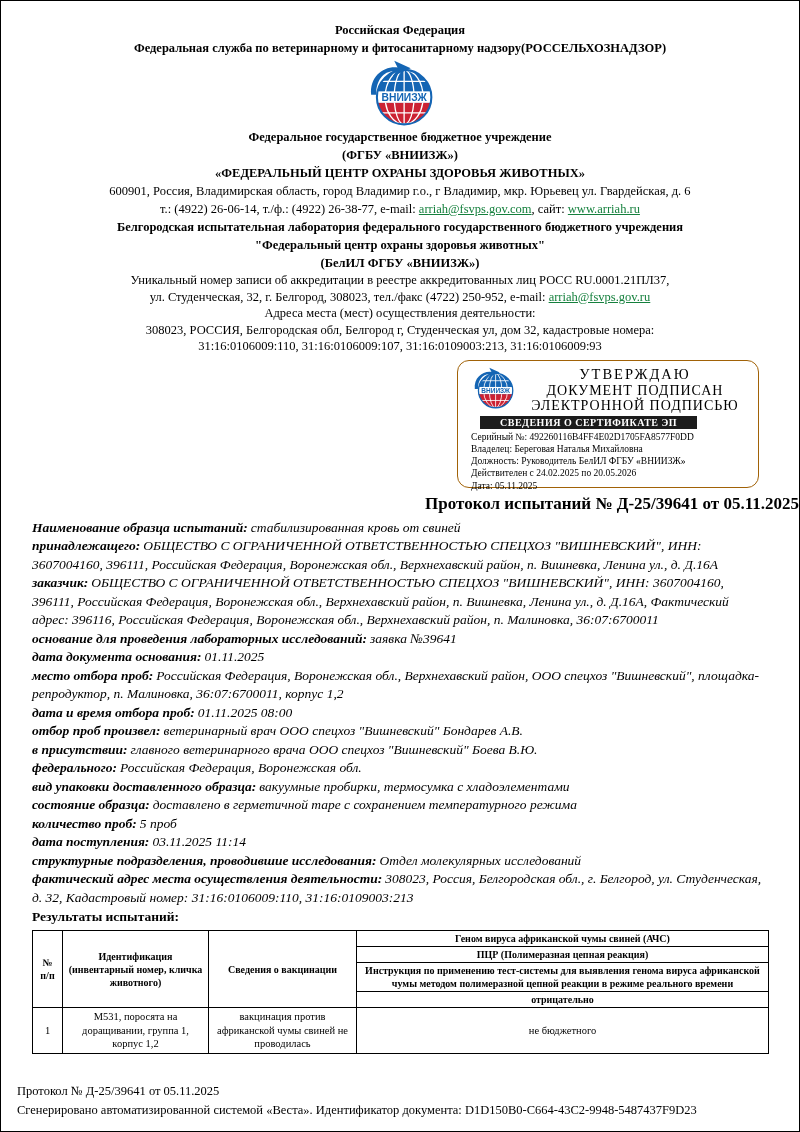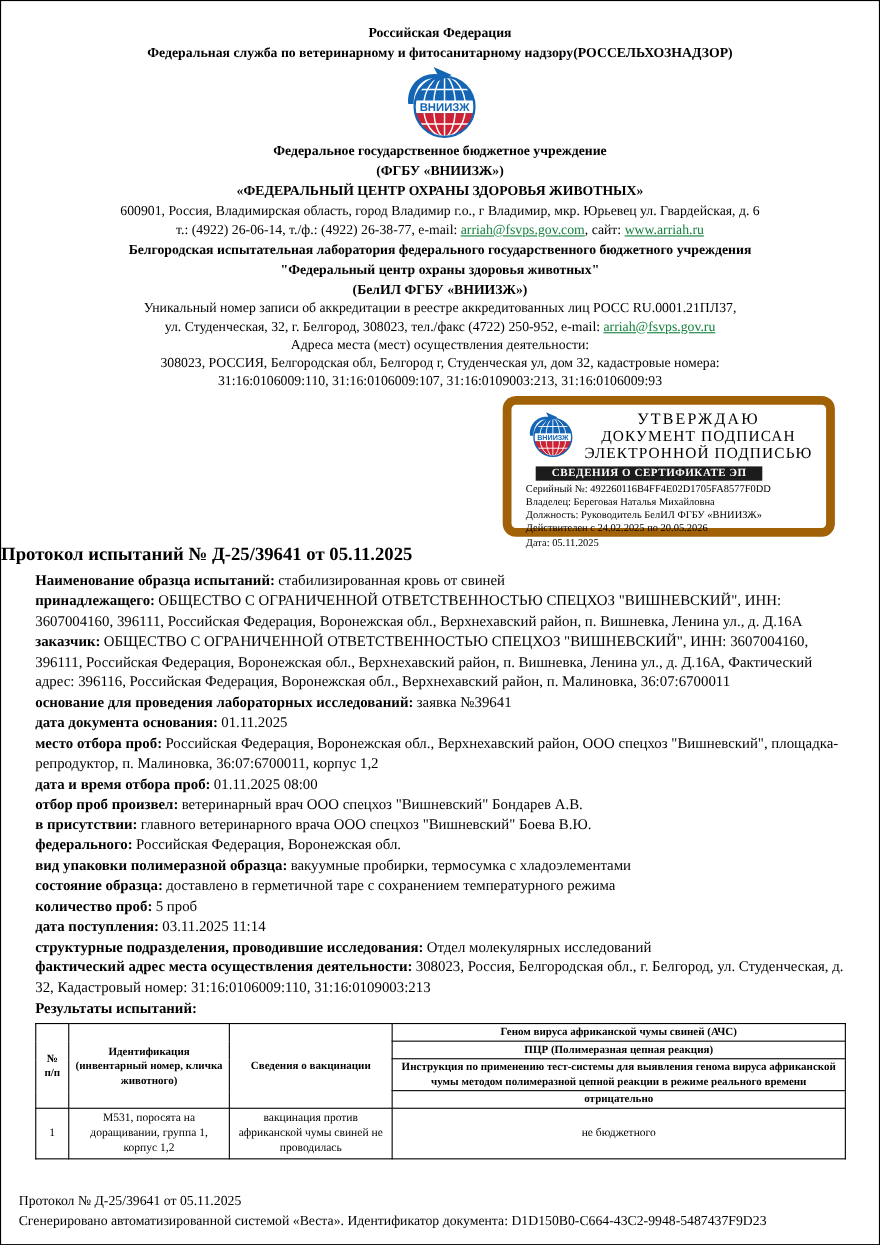--- a/index.html
+++ b/index.html
@@ -12,39 +12,39 @@
   .top { text-align:center; padding-top:20px; }
   .hb { font-weight:bold; font-size:12.5px; line-height:18px; }
   .hr { font-size:12.5px; line-height:18px; }
   .hr.tight { line-height:16.5px; }
   a.doc-link { color:#15803d; text-decoration:underline; cursor:pointer; }
   .logo-wrap { margin:3px auto 2px; width:84px; height:66px; }
 
   
   .stamp-zone { display:flex; justify-content:flex-end; padding-right:40px; margin-top:5px; height:128px; }
   .stamp {
-    width:302px; border:8px solid #a16207; border-radius:12px;
+    width:302px; border:1px solid #a16207; border-radius:12px;
     padding:5px 9px 4px 9px; background:#fff;
   }
   .stamp-top { display:flex; align-items:flex-start; }
   .stamp-logo { width:54px; flex:0 0 54px; }
   .stamp-right { flex:1; text-align:center; }
   .stamp-approve { font-size:14.5px; letter-spacing:2px; line-height:17px; }
   .stamp-signed { font-size:14px; line-height:15.5px; letter-spacing:1px; }
   .cert-bar {
     background:#1c1c1c; color:#fff; text-align:center;
     font-size:10px; line-height:13px; letter-spacing:0.5px;
     width:77%; margin-left:13px; margin-top:2px; font-weight:bold;
   }
   .cert-lines { font-size:9.5px; line-height:12.3px; margin-top:2px; padding-left:4px; }
 
   
-  .doc-title { text-align:left; font-weight:bold; font-size:17px; margin:6px 0 5px; }
+  .doc-title { text-align:right; font-weight:bold; font-size:17px; margin:6px 0 5px; }
   .body-text { margin:0 31px; }
-  .field { font-size:13.5px; line-height:18.5px; }
+  .field { font-size:13.5px; line-height:18.5px;font-style:italic; }
   .field b { margin-right:3px; }
   .results-label { font-weight:bold; font-size:13.5px; line-height:19px; }
 
   
   table.results {
     border-collapse:collapse; table-layout:fixed;
     width:737px; margin:4px 0 0 31px; font-size:10.5px;
   }
   table.results td { border:1px solid #000; text-align:center; vertical-align:middle; padding:1px 5px; }
   table.results td.hdr { font-weight:bold; font-size:10px; line-height:13px; }
@@ -165,21 +165,21 @@
   <p class="field"><b>Наименование образца испытаний:</b><span>стабилизированная кровь от свиней</span></p>
   <p class="field"><b>принадлежащего:</b><span>ОБЩЕСТВО С ОГРАНИЧЕННОЙ ОТВЕТСТВЕННОСТЬЮ СПЕЦХОЗ "ВИШНЕВСКИЙ", ИНН: 3607004160, 396111, Российская Федерация, Воронежская обл., Верхнехавский район, п. Вишневка, Ленина ул., д. Д.16А</span></p>
   <p class="field"><b>заказчик:</b><span>ОБЩЕСТВО С ОГРАНИЧЕННОЙ ОТВЕТСТВЕННОСТЬЮ СПЕЦХОЗ "ВИШНЕВСКИЙ", ИНН: 3607004160, 396111, Российская Федерация, Воронежская обл., Верхнехавский район, п. Вишневка, Ленина ул., д. Д.16А, Фактический адрес: 396116, Российская Федерация, Воронежская обл., Верхнехавский район, п. Малиновка, 36:07:6700011</span></p>
   <p class="field"><b>основание для проведения лабораторных исследований:</b><span>заявка №39641</span></p>
   <p class="field"><b>дата документа основания:</b><span>01.11.2025</span></p>
   <p class="field"><b>место отбора проб:</b><span>Российская Федерация, Воронежская обл., Верхнехавский район, ООО спецхоз "Вишневский", площадка-репродуктор, п. Малиновка, 36:07:6700011, корпус 1,2</span></p>
   <p class="field"><b>дата и время отбора проб:</b><span>01.11.2025 08:00</span></p>
   <p class="field"><b>отбор проб произвел:</b><span>ветеринарный врач ООО спецхоз "Вишневский" Бондарев А.В.</span></p>
   <p class="field"><b>в присутствии:</b><span>главного ветеринарного врача ООО спецхоз "Вишневский" Боева В.Ю.</span></p>
   <p class="field"><b>федерального:</b><span>Российская Федерация, Воронежская обл.</span></p>
-  <p class="field"><b>вид упаковки полимеразной образца:</b><span>вакуумные пробирки, термосумка с хладоэлементами</span></p>
+  <p class="field"><b>вид упаковки доставленного образца:</b><span>вакуумные пробирки, термосумка с хладоэлементами</span></p>
   <p class="field"><b>состояние образца:</b><span>доставлено в герметичной таре с сохранением температурного режима</span></p>
   <p class="field"><b>количество проб:</b><span>5 проб</span></p>
   <p class="field"><b>дата поступления:</b><span>03.11.2025 11:14</span></p>
   <p class="field"><b>структурные подразделения, проводившие исследования:</b><span>Отдел молекулярных исследований</span></p>
   <p class="field"><b>фактический адрес места осуществления деятельности:</b><span>308023, Россия, Белгородская обл., г. Белгород, ул. Студенческая, д. 32, Кадастровый номер: 31:16:0106009:110, 31:16:0109003:213</span></p>
   <p class="results-label">Результаты испытаний:</p>
 </div>
 
 <table class="results">
   <colgroup>

